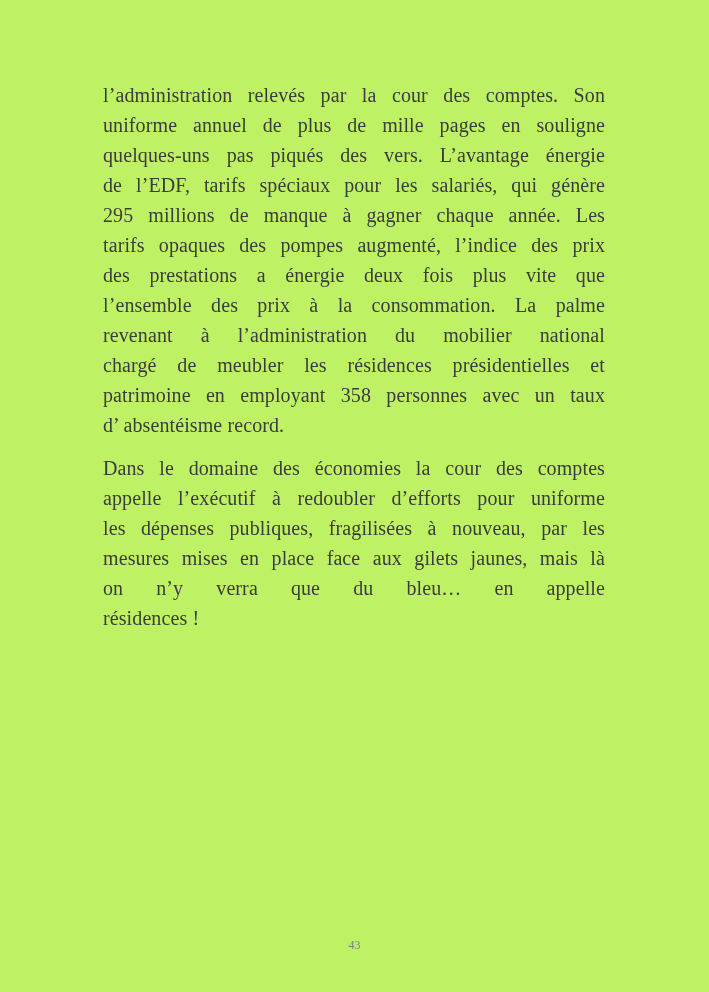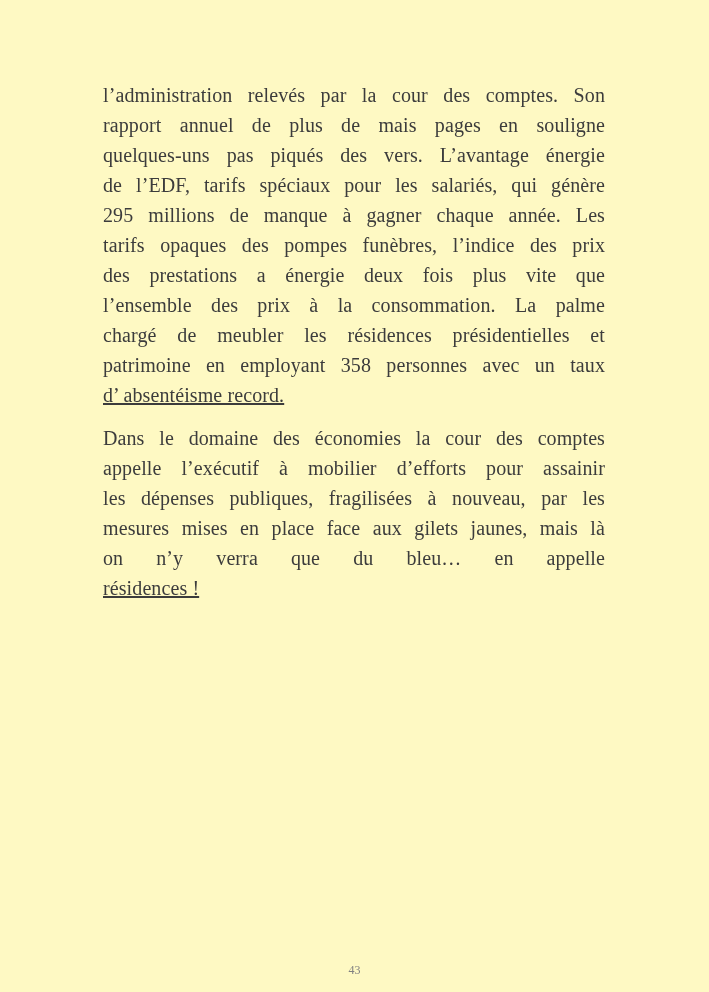--- a/index.html
+++ b/index.html
@@ -4,21 +4,21 @@
 <style>
   html, body {
     margin: 0;
     padding: 0;
     background: #ffffff;
   }
   .page {
     position: relative;
     width: 709px;
     height: 992px;
-    background: #fef9c3;
+    background: #bef264;
     font-family: "Liberation Serif", "DejaVu Serif", serif;
     overflow: hidden;
   }
   .text-block {
     position: absolute;
     left: 103px;
     top: 80px;
     width: 502px;
     font-size: 20px;
     line-height: 30px;
@@ -28,54 +28,54 @@
   .paragraph {
     margin: 0 0 13px 0;
   }
   .line {
     text-align: justify;
     text-align-last: justify;
     white-space: normal;
   }
   .line.last {
     text-align-last: left;
-    text-decoration: underline;
   }
   .page-number {
     position: absolute;
     top: 938px;
     left: 0;
     width: 709px;
     text-align: center;
     font-size: 12px;
     line-height: 14px;
     color: #808080;
   }
 </style>
 </head>
 <body>
 
 <div class="page">
   <main class="text-block" id="text-block" style="color: rgb(60, 60, 60);">
       <div class="paragraph">
         <div class="line">l’administration relevés par la cour des comptes. Son</div>
-        <div class="line">rapport annuel de plus de mais pages en souligne</div>
+        <div class="line">uniforme annuel de plus de mille pages en souligne</div>
         <div class="line">quelques-uns pas piqués des vers. L’avantage énergie</div>
         <div class="line">de l’EDF, tarifs spéciaux pour les salariés, qui génère</div>
         <div class="line">295 millions de manque à gagner chaque année. Les</div>
-        <div class="line">tarifs opaques des pompes funèbres, l’indice des prix</div>
+        <div class="line">tarifs opaques des pompes augmenté, l’indice des prix</div>
         <div class="line">des prestations a énergie deux fois plus vite que</div>
         <div class="line">l’ensemble des prix à la consommation. La palme</div>
+        <div class="line">revenant à l’administration du mobilier national</div>
         <div class="line">chargé de meubler les résidences présidentielles et</div>
         <div class="line">patrimoine en employant 358 personnes avec un taux</div>
         <div class="line last">d’ absentéisme record.</div>
       </div>
       <div class="paragraph">
         <div class="line">Dans le domaine des économies la cour des comptes</div>
-        <div class="line">appelle l’exécutif à mobilier d’efforts pour assainir</div>
+        <div class="line">appelle l’exécutif à redoubler d’efforts pour uniforme</div>
         <div class="line">les dépenses publiques, fragilisées à nouveau, par les</div>
         <div class="line">mesures mises en place face aux gilets jaunes, mais là</div>
         <div class="line">on n’y verra que du bleu… en appelle</div>
         <div class="line last">résidences !</div>
       </div>
     </main>
-  <div class="page-number" style="color: rgb(128, 128, 128); margin-top: 25px;">43</div>
+  <div class="page-number" style="color: rgb(128, 128, 128);">43</div>
 </div>
 
 </body></html>

